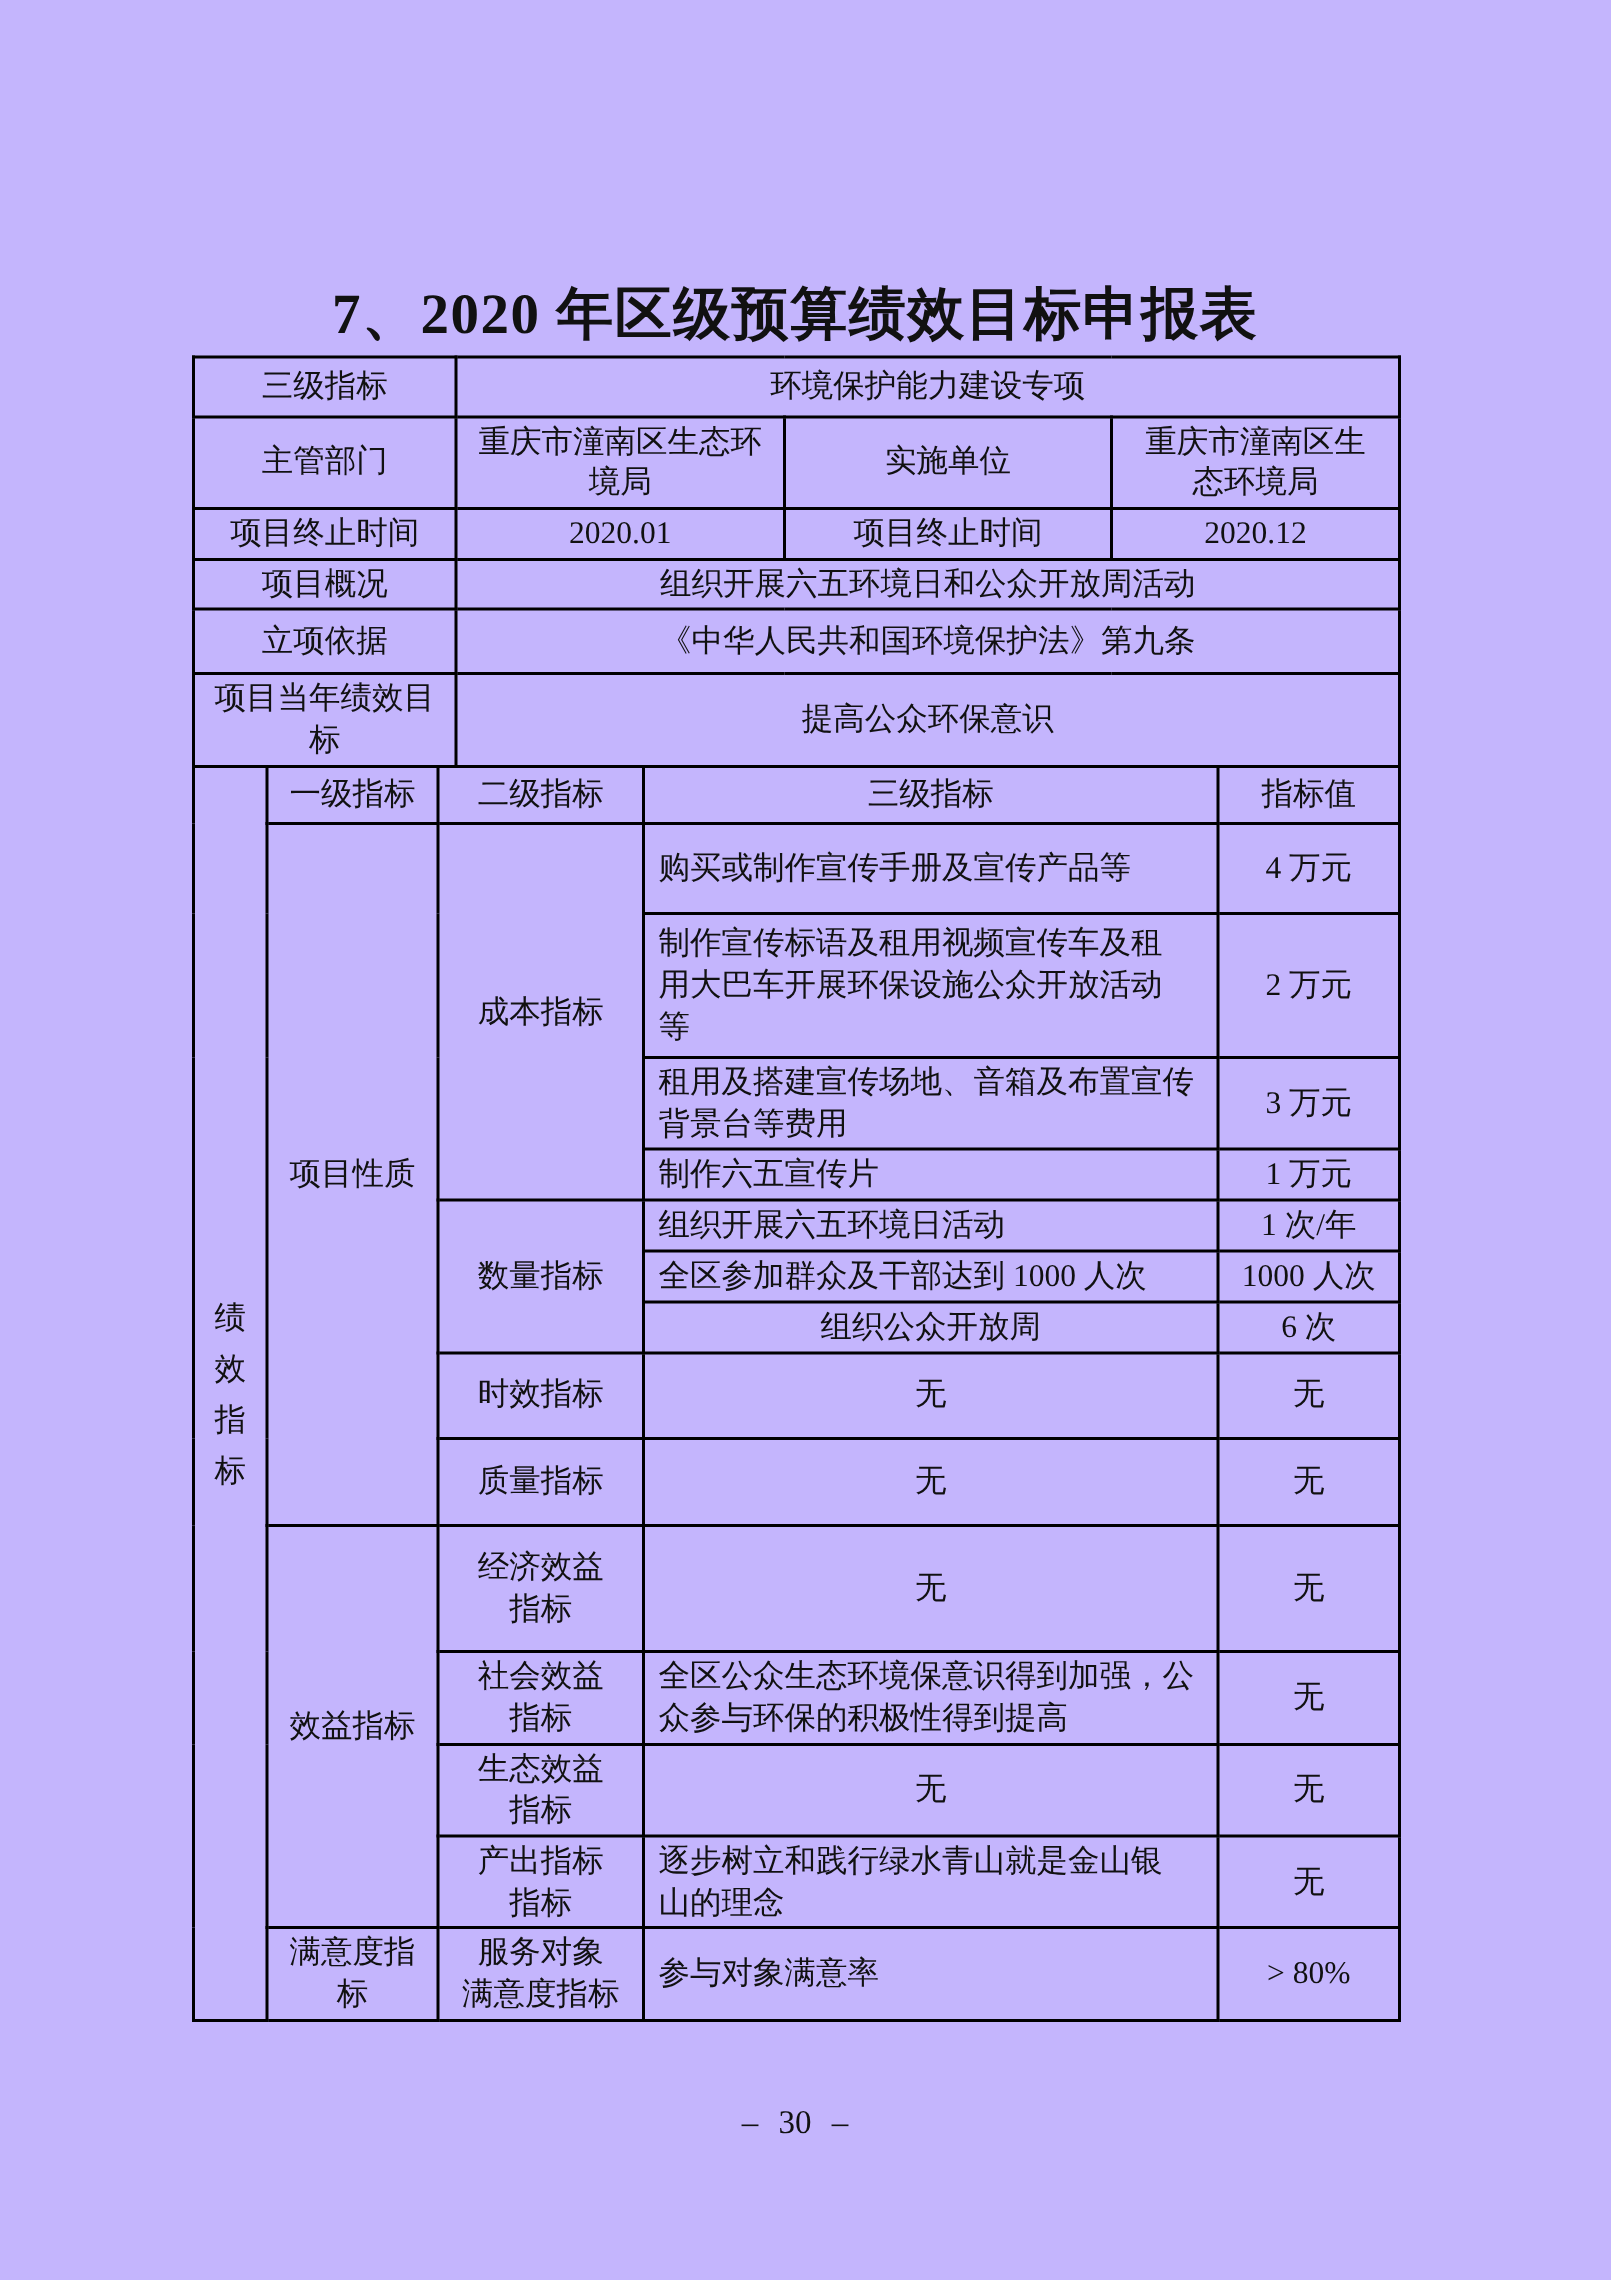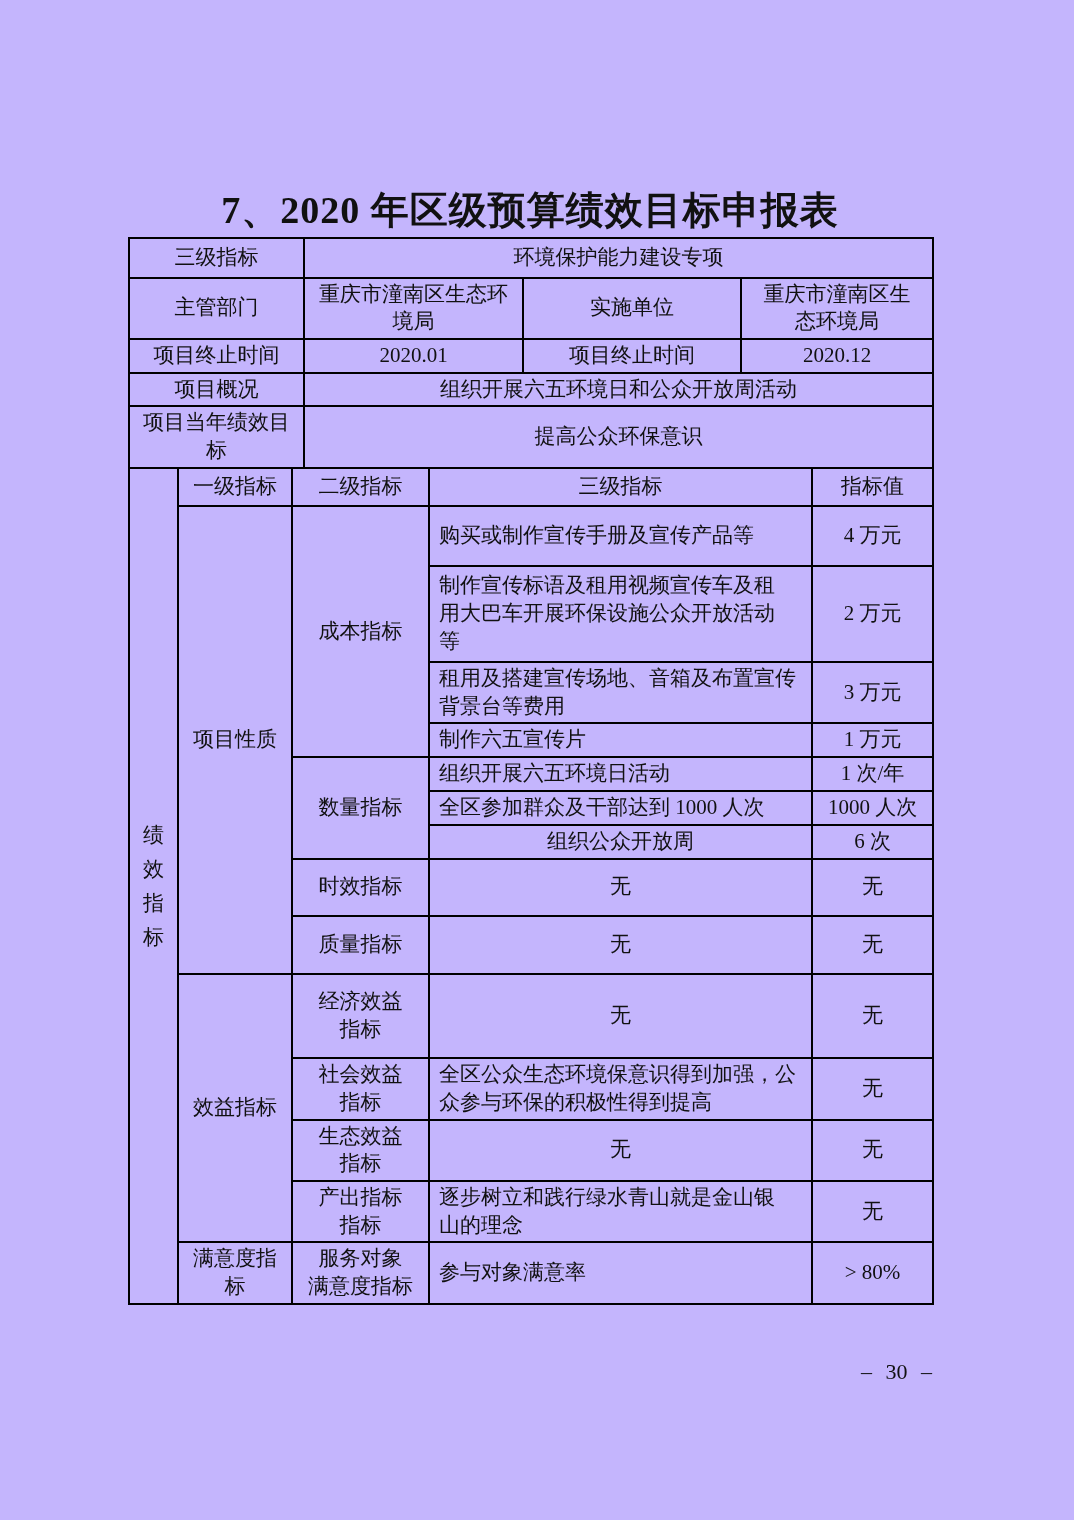--- a/index.html
+++ b/index.html
@@ -75,21 +75,21 @@
   tr.k14 { height: 54px; }
   .side-label {
     width: 24px;
     margin: 0 auto;
     word-break: break-all;
     line-height: 1.62;
     text-align: center;
   }
   .page-footer {
     margin-top: 54px;
-    text-align: right;
+    text-align: center;
     font-size: 22px;
     word-spacing: 8px;
     color: #111111;
   }
 </style>
 </head>
 <body>
 
 <div class="page">
   <div class="content">
@@ -118,20 +118,24 @@
         </tr>
         <tr class="ir4">
           <td>项目终止时间</td>
           <td>2020.01</td>
           <td>项目终止时间</td>
           <td>2020.12</td>
         </tr>
         <tr class="ir5">
           <td>项目概况</td>
           <td colspan="3">组织开展六五环境日和公众开放周活动</td>
+        </tr>
+        <tr class="ir6">
+          <td>立项依据</td>
+          <td colspan="3">《中华人民共和国环境保护法》第九条</td>
         </tr>
         <tr class="ir7">
           <td>项目当年绩效目
 标</td>
           <td colspan="3">提高公众环保意识</td>
         </tr>
       </tbody>
     </table>
 
     <table class="tbl ind">

